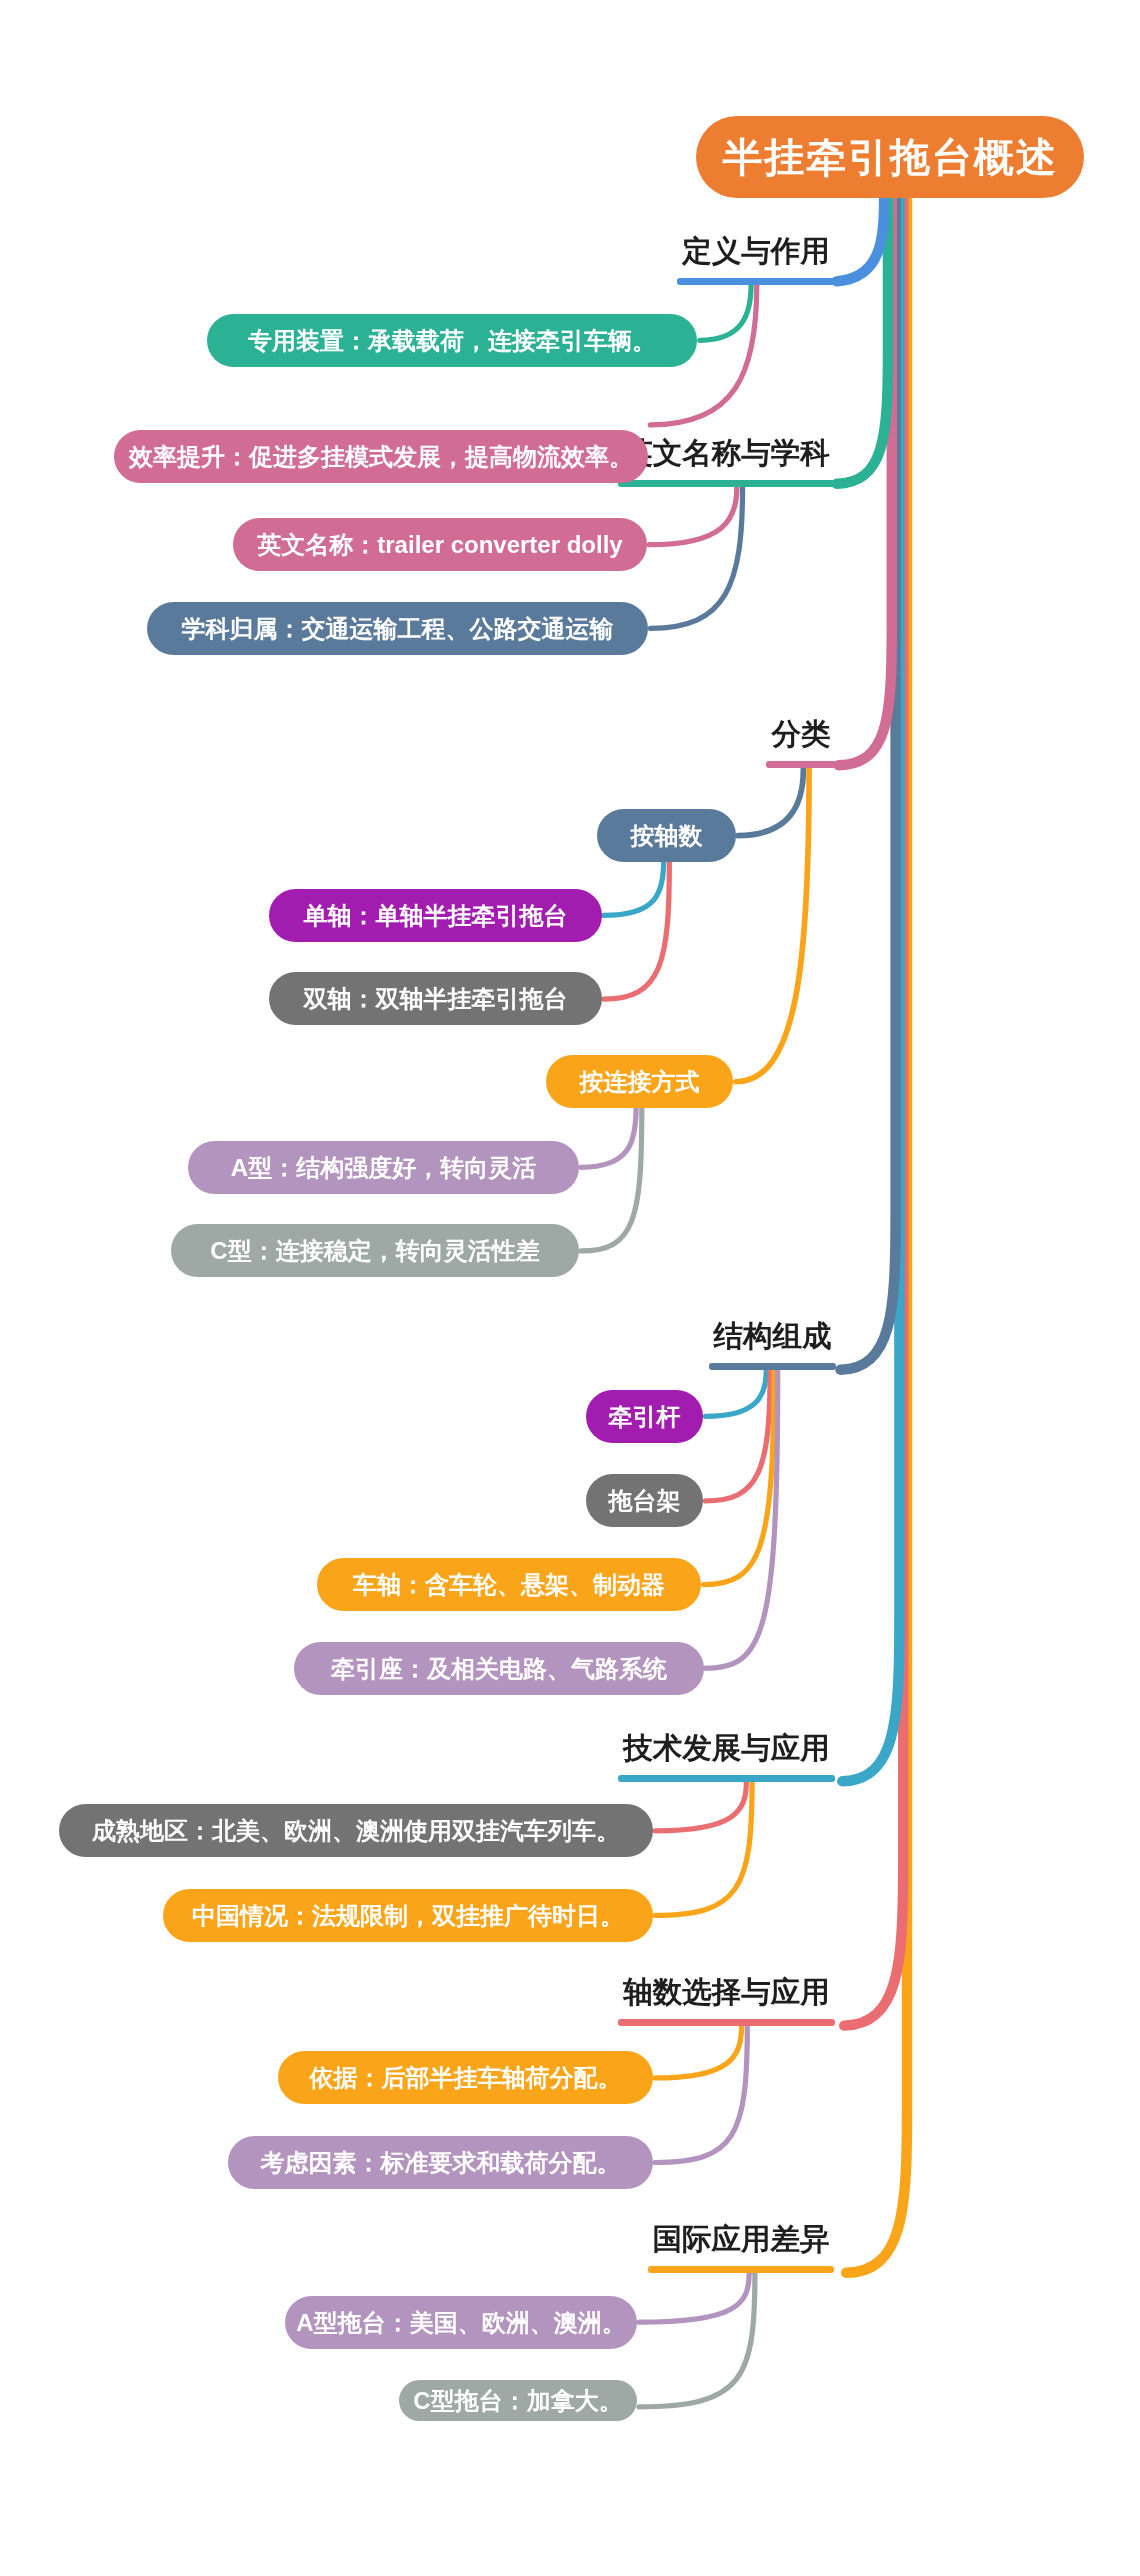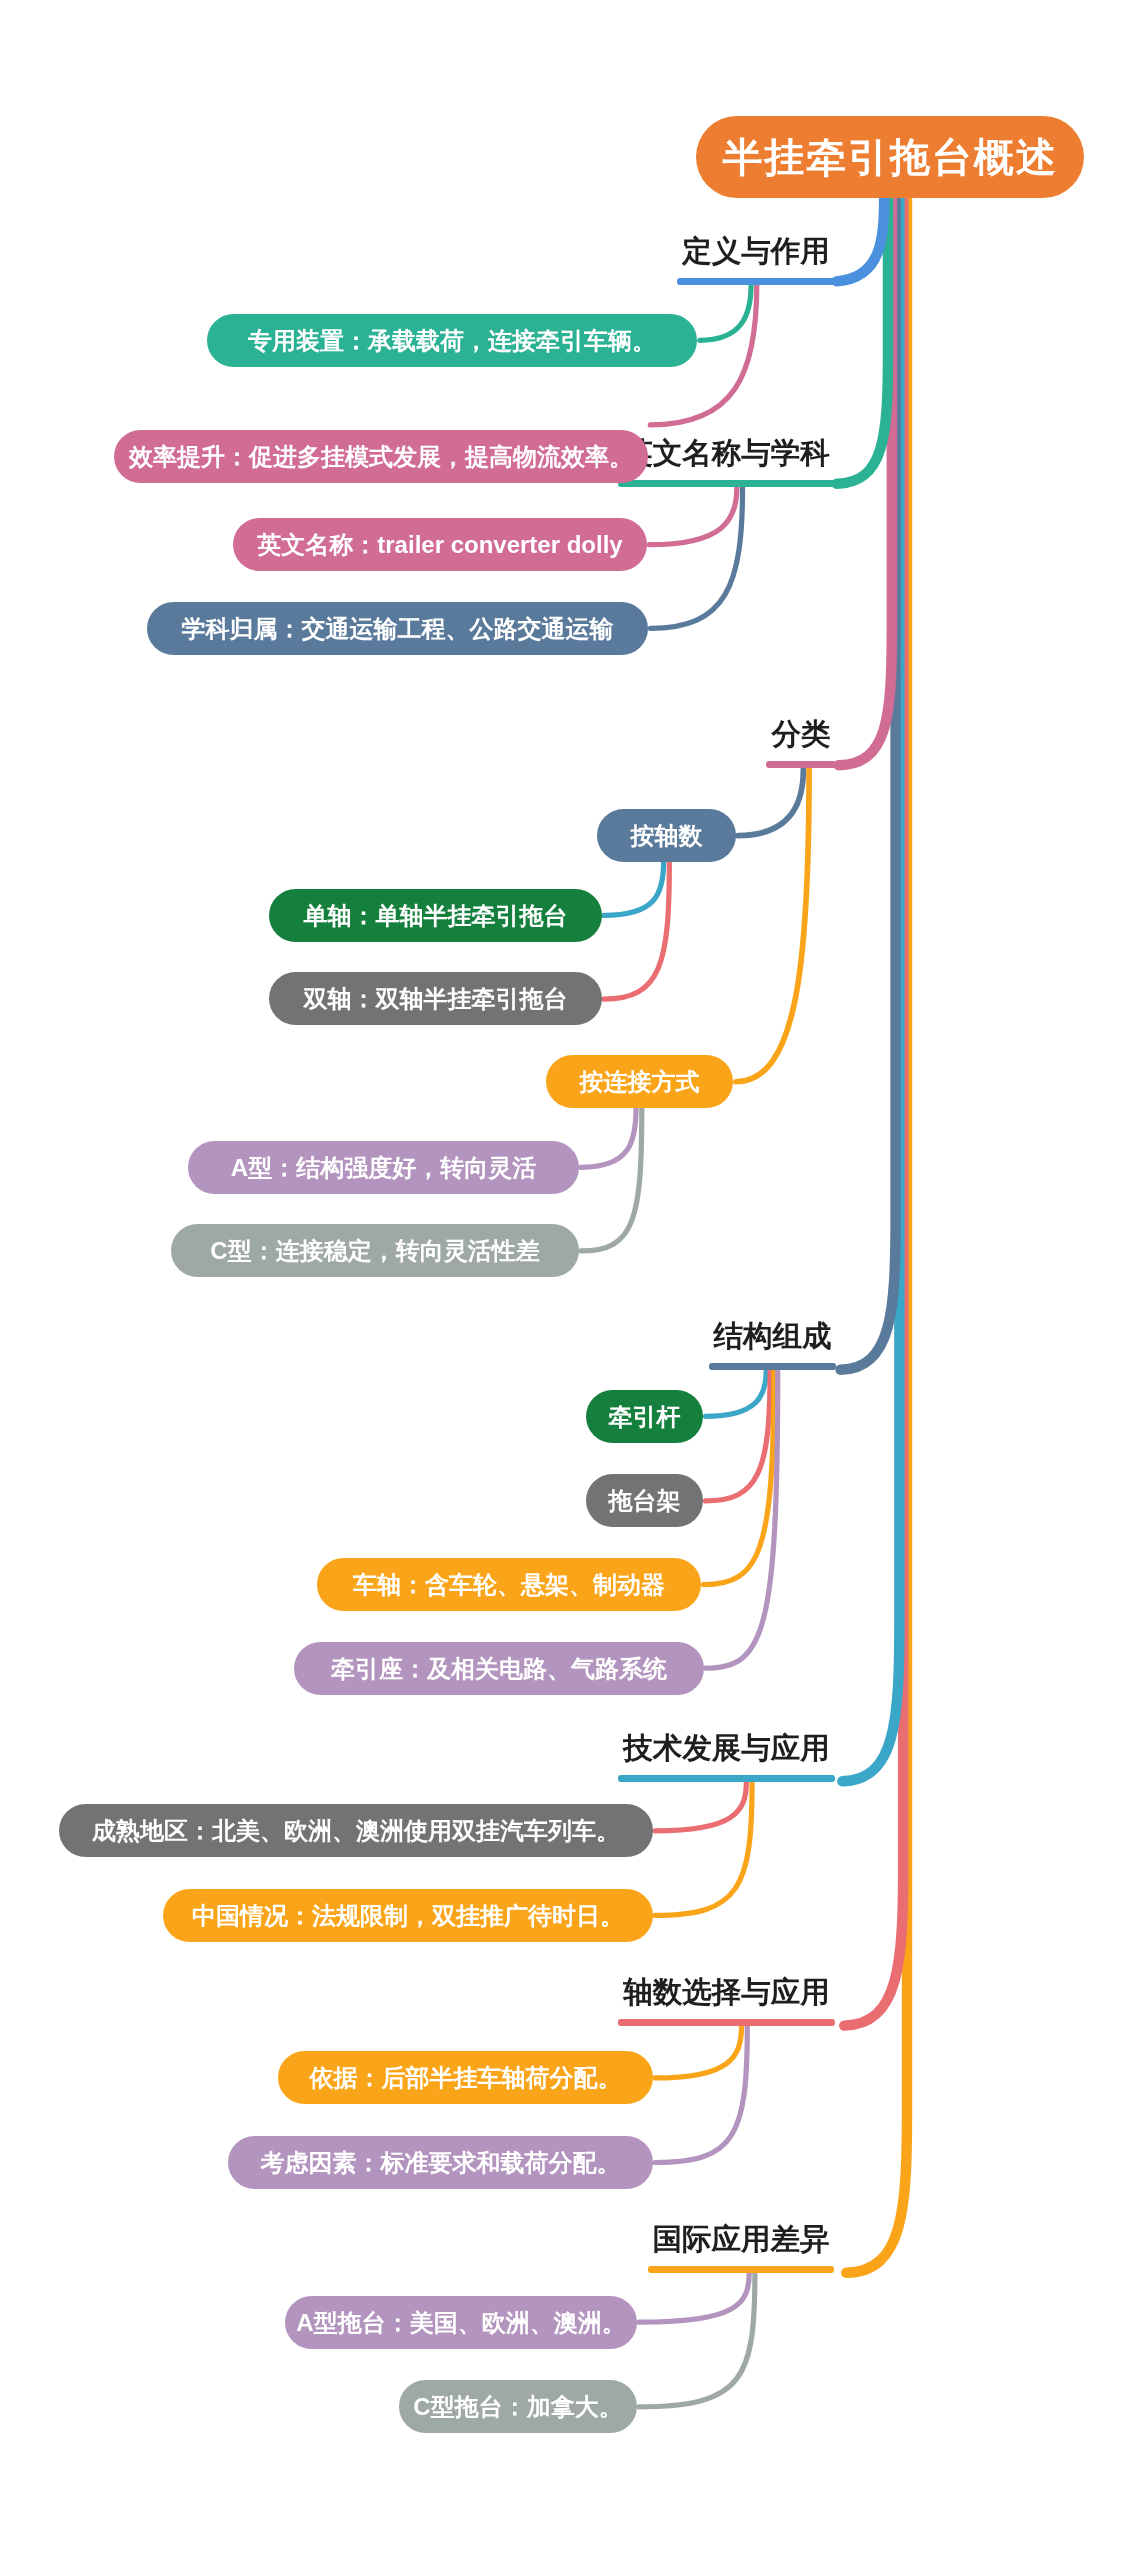--- a/index.html
+++ b/index.html
@@ -11,21 +11,21 @@
         font-size:40px;font-weight:bold;border-radius:41px;letter-spacing:1.9px;}
   .pill{display:flex;align-items:center;justify-content:center;color:#ffffff;
         font-size:24px;font-weight:bold;border-radius:27px;white-space:nowrap;}
   .heading{display:flex;align-items:flex-end;justify-content:center;color:#1e1e1e;
         font-size:29.5px;font-weight:bold;white-space:nowrap;padding-bottom:5.7px;}
   .heading .bar{position:absolute;left:0;right:0;bottom:-6.7px;height:6.7px;border-radius:2.9px;}
   
   .bg-teal{background:#2BB193;}      .bar-blue{background:#4A90DE;}
   .bg-pink{background:#D16C95;}      .bar-green{background:#2BB193;}
   .bg-slate{background:#5A7A9C;}     .bar-pink{background:#D16C95;}
-  .bg-tealblue{background:#15803d;}  .bar-slate{background:#5A7A9C;}
+  .bg-tealblue{background:#a21caf;}  .bar-slate{background:#5A7A9C;}
   .bg-salmon{background:#737373;justify-content:center;}    .bar-cyan{background:#3AA6C8;}
   .bg-yellow{background:#FAA519;}    .bar-salmon{background:#EA6D72;}
   .bg-lavender{background:#B394BE;}  .bar-yellow{background:#FAA519;}
   .bg-gray{background:#9EA9A6;}
 </style>
 </head>
 <body>
 
 <div id="canvas">
 
@@ -158,18 +158,18 @@
   <div class="node pill bg-yellow" style="left:278px;top:2051px;width:375px;height:53px;">
       <span>依据：后部半挂车轴荷分配。</span>
     </div>
   <div class="node pill bg-lavender" style="left:228px;top:2136px;width:425px;height:53px;">
       <span>考虑因素：标准要求和载荷分配。</span>
     </div>
 
   <div class="node pill bg-lavender" style="left:285px;top:2296px;width:352px;height:53px;">
       <span>A型拖台：美国、欧洲、澳洲。</span>
     </div>
-  <div class="node pill bg-gray" style="left:399px;top:2380px;width:238px;height:53px;">
+  <div class="node pill bg-gray" style="left:399px;top:2380px;width:238px;height:41px;">
       <span>C型拖台：加拿大。</span>
     </div>
 
 </div>
 
 
 </body></html>

